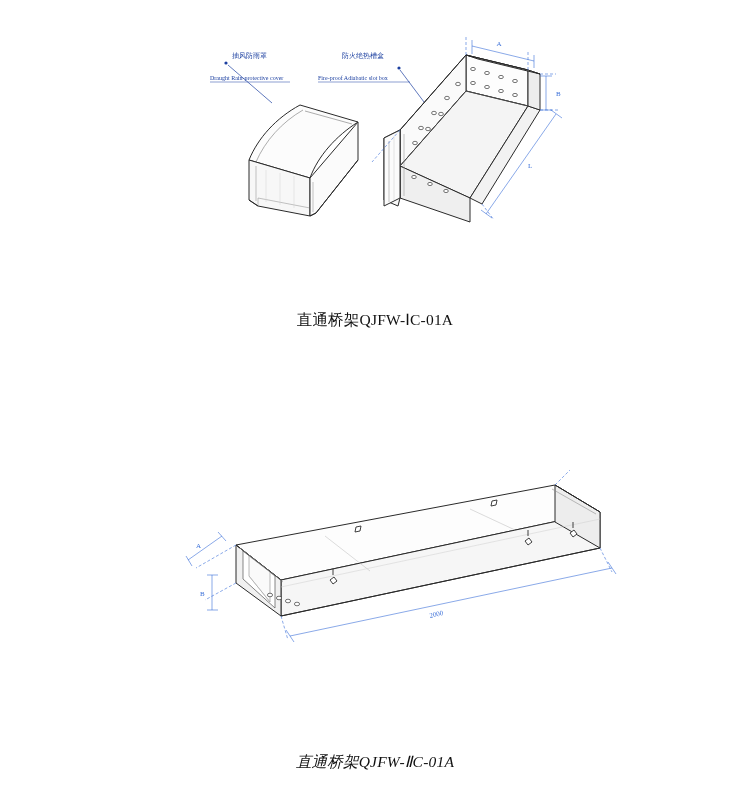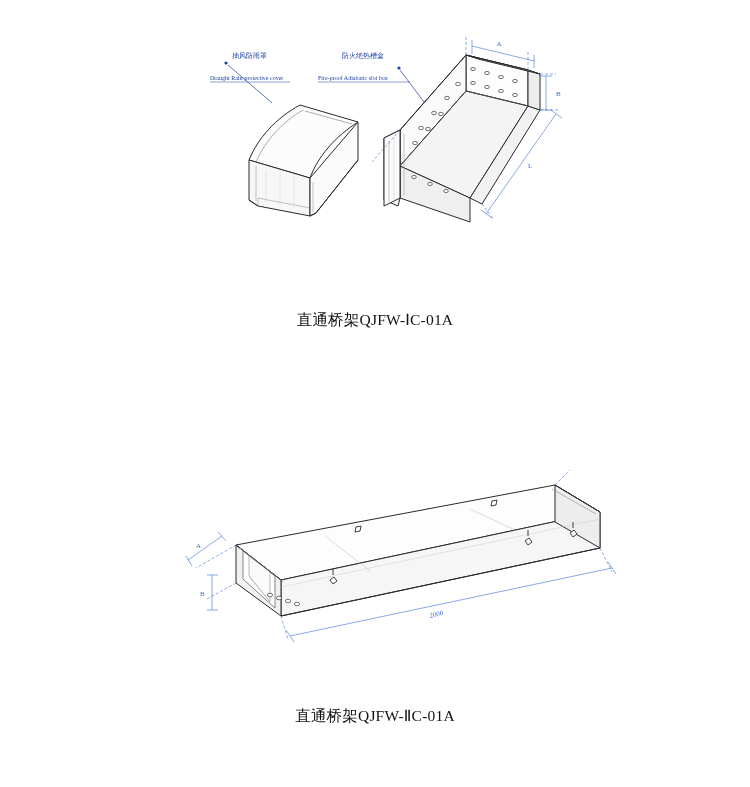--- a/index.html
+++ b/index.html
@@ -34,21 +34,21 @@
     font-family: "Liberation Serif", serif;
     font-size: 15.5px;
     color: #111;
     letter-spacing: 0.2px;
   }
   
   #figure-1 { top: 10px; height: 300px; }
   #caption-1 { position: absolute; top: 310px; left: 0; width: 750px; }
   
   #figure-2 { top: 440px; height: 260px; }
-  #caption-2 { position: absolute; top: 706px; left: 0; width: 750px; }
+  #caption-2 { position: absolute; top: 752px; left: 0; width: 750px; font-style: italic; }
 
   
   .anno-cn { font-family: "Liberation Sans", sans-serif; font-size: 7px; fill: #1b3fa0; }
   .anno-en { font-family: "Liberation Serif", serif; font-size: 6px; fill: #1b3fa0; }
 </style>
 </head>
 <body>
 
 <div class="page">
 

